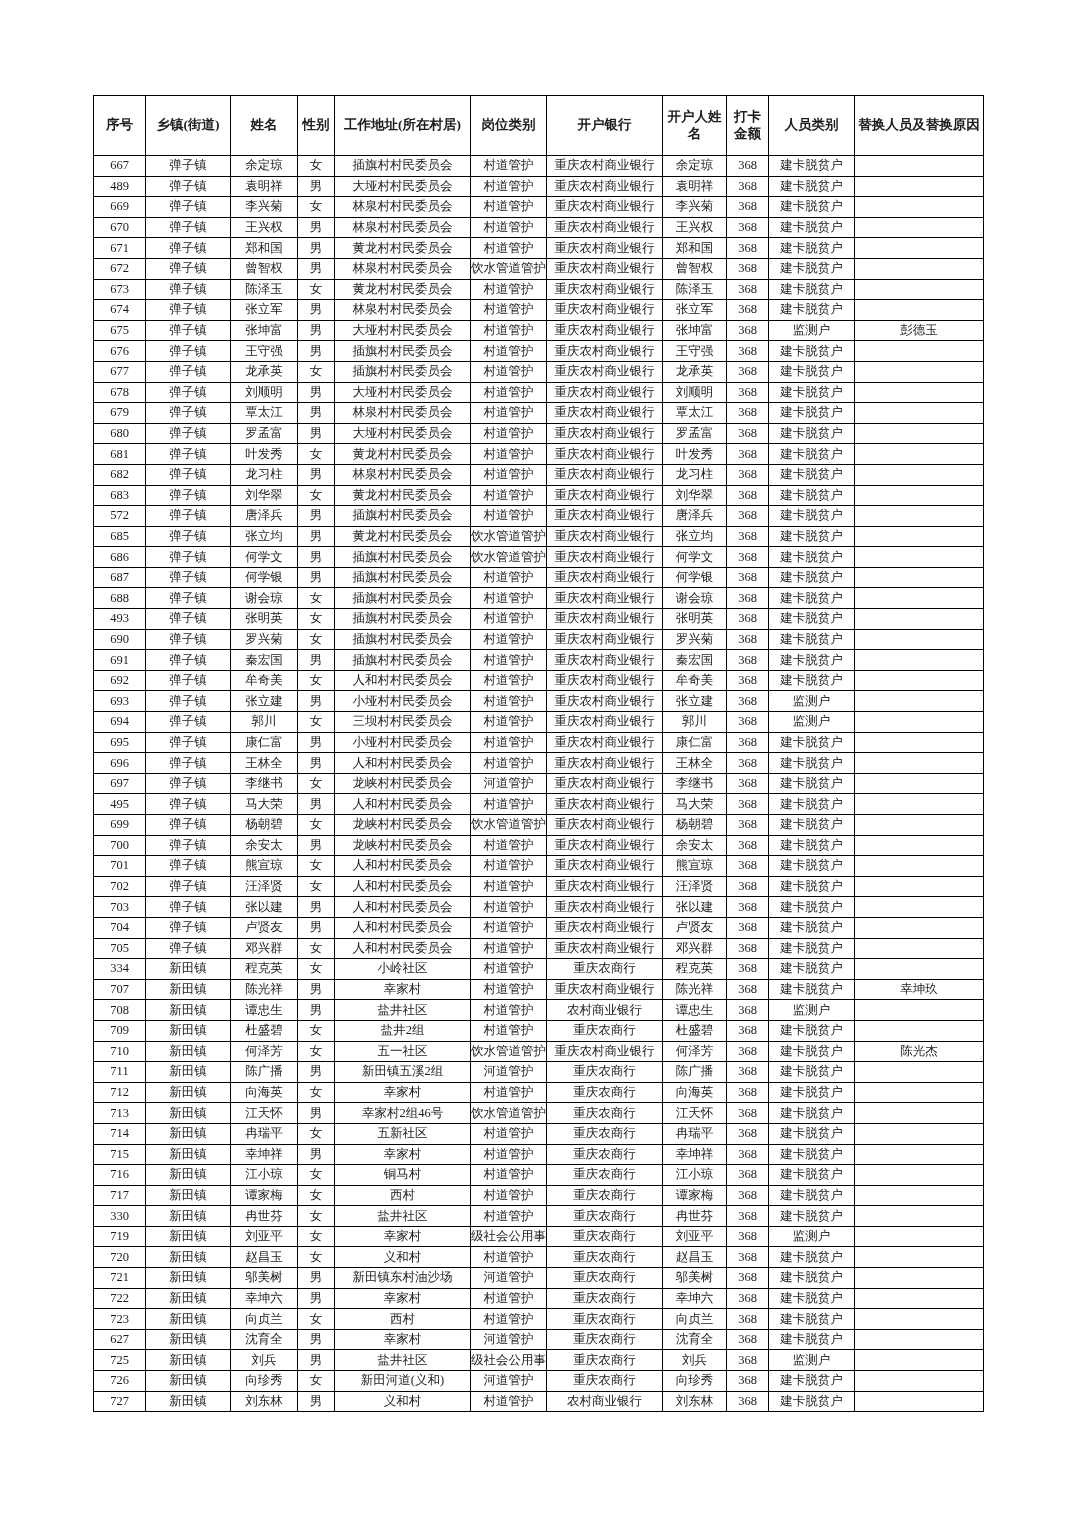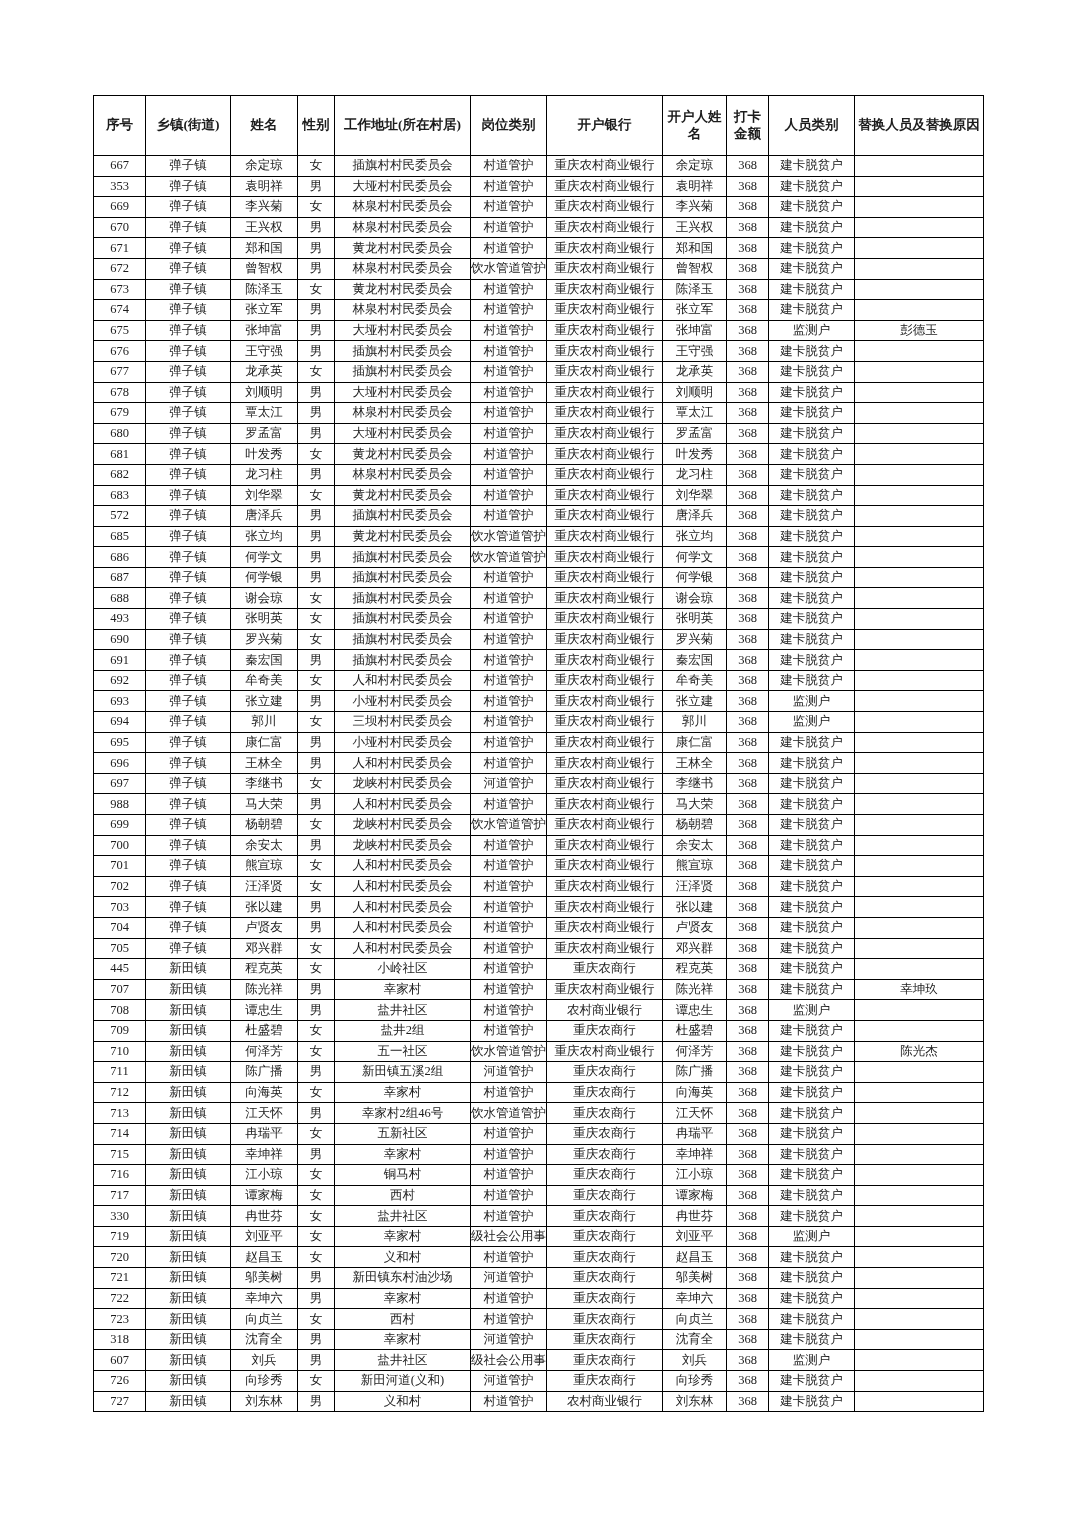--- a/index.html
+++ b/index.html
@@ -119,21 +119,21 @@
           </td>
           <td>
             <div class="ci">建卡脱贫户</div>
           </td>
           <td>
             <div class="ci"></div>
           </td>
         </tr>
         <tr>
           <td>
-            <div class="ci">353</div>
+            <div class="ci">489</div>
           </td>
           <td>
             <div class="ci">弹子镇</div>
           </td>
           <td>
             <div class="ci">袁明祥</div>
           </td>
           <td>
             <div class="ci">男</div>
           </td>
@@ -1169,21 +1169,21 @@
           </td>
           <td>
             <div class="ci">建卡脱贫户</div>
           </td>
           <td>
             <div class="ci"></div>
           </td>
         </tr>
         <tr>
           <td>
-            <div class="ci">988</div>
+            <div class="ci">495</div>
           </td>
           <td>
             <div class="ci">弹子镇</div>
           </td>
           <td>
             <div class="ci">马大荣</div>
           </td>
           <td>
             <div class="ci">男</div>
           </td>
@@ -1449,21 +1449,21 @@
           </td>
           <td>
             <div class="ci">建卡脱贫户</div>
           </td>
           <td>
             <div class="ci"></div>
           </td>
         </tr>
         <tr>
           <td>
-            <div class="ci">445</div>
+            <div class="ci">334</div>
           </td>
           <td>
             <div class="ci">新田镇</div>
           </td>
           <td>
             <div class="ci">程克英</div>
           </td>
           <td>
             <div class="ci">女</div>
           </td>
@@ -2079,21 +2079,21 @@
           </td>
           <td>
             <div class="ci">建卡脱贫户</div>
           </td>
           <td>
             <div class="ci"></div>
           </td>
         </tr>
         <tr>
           <td>
-            <div class="ci">318</div>
+            <div class="ci">627</div>
           </td>
           <td>
             <div class="ci">新田镇</div>
           </td>
           <td>
             <div class="ci">沈育全</div>
           </td>
           <td>
             <div class="ci">男</div>
           </td>
@@ -2114,21 +2114,21 @@
           </td>
           <td>
             <div class="ci">建卡脱贫户</div>
           </td>
           <td>
             <div class="ci"></div>
           </td>
         </tr>
         <tr>
           <td>
-            <div class="ci">607</div>
+            <div class="ci">725</div>
           </td>
           <td>
             <div class="ci">新田镇</div>
           </td>
           <td>
             <div class="ci">刘兵</div>
           </td>
           <td>
             <div class="ci">男</div>
           </td>

